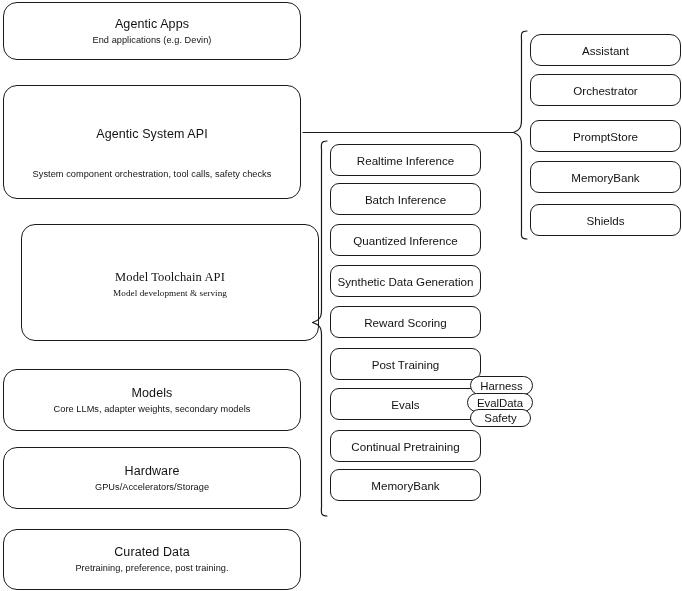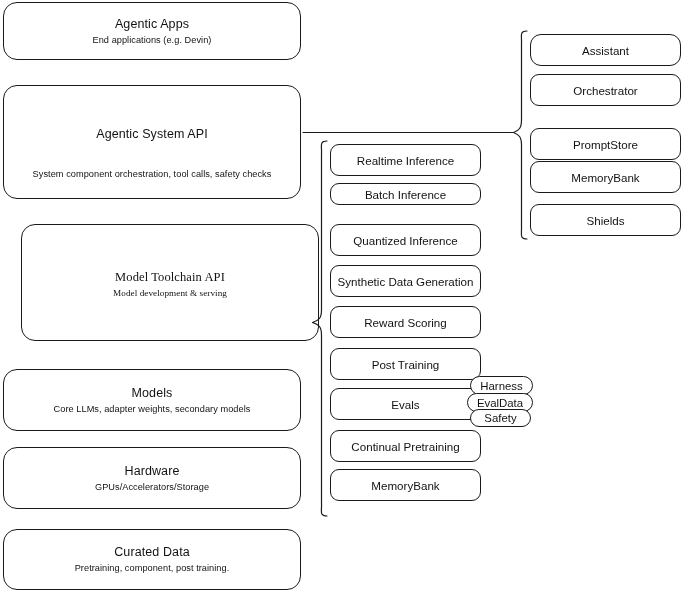--- a/index.html
+++ b/index.html
@@ -121,21 +121,21 @@
     <div class="layer-sub">Core LLMs, adapter weights, secondary models</div>
   </div>
 
   <div class="box layer-box" style="left:3px; top:447px; width:298px; height:62px;">
     <div class="layer-title">Hardware</div>
     <div class="layer-sub">GPUs/Accelerators/Storage</div>
   </div>
 
   <div class="box layer-box" style="left:3px; top:529px; width:298px; height:61px;">
     <div class="layer-title">Curated Data</div>
-    <div class="layer-sub">Pretraining, component, post training.</div>
+    <div class="layer-sub">Pretraining, preference, post training.</div>
   </div>
 
   <svg class="connector-svg" viewBox="0 0 682 591" xmlns="http://www.w3.org/2000/svg">
 
     <line x1="303" y1="132.5" x2="513" y2="132.5"></line>
 
     <path d="M 527 31
              C 519 31, 522 36, 521.5 44
              L 521.5 120
              C 521.5 128, 519 130.5, 513.5 132.5
@@ -151,34 +151,34 @@
              L 321.5 503
              C 322 511, 319 516, 327 516"></path>
   </svg>
 
   <div class="box cap-box" style="left:530px; top:34px; width:151px; height:32px;border-radius:11px;">
     <div class="cap-label">Assistant</div>
   </div>
   <div class="box cap-box" style="left:530px; top:74px; width:151px; height:32px;">
     <div class="cap-label">Orchestrator</div>
   </div>
-  <div class="box cap-box" style="left:530px; top:128px; width:151px; height:32px;">
+  <div class="box cap-box" style="left:530px; top:120px; width:151px; height:32px;">
     <div class="cap-label">PromptStore</div>
   </div>
   <div class="box cap-box" style="left:530px; top:161px; width:151px; height:32px;">
     <div class="cap-label">MemoryBank</div>
   </div>
   <div class="box cap-box" style="left:530px; top:204px; width:151px; height:32px;">
     <div class="cap-label">Shields</div>
   </div>
 
   <div class="box cap-box" style="left:330px; top:144px; width:151px; height:32px;">
     <div class="cap-label">Realtime Inference</div>
   </div>
-  <div class="box cap-box" style="left:330px; top:183px; width:151px; height:22px;">
+  <div class="box cap-box" style="left:330px; top:183px; width:151px; height:32px;">
     <div class="cap-label">Batch Inference</div>
   </div>
   <div class="box cap-box" style="left:330px; top:224px; width:151px; height:32px;">
     <div class="cap-label">Quantized Inference</div>
   </div>
   <div class="box cap-box" style="left:330px; top:265px; width:151px; height:32px;">
     <div class="cap-label">Synthetic Data Generation</div>
   </div>
   <div class="box cap-box" style="left:330px; top:306px; width:151px; height:32px;">
     <div class="cap-label">Reward Scoring</div>

